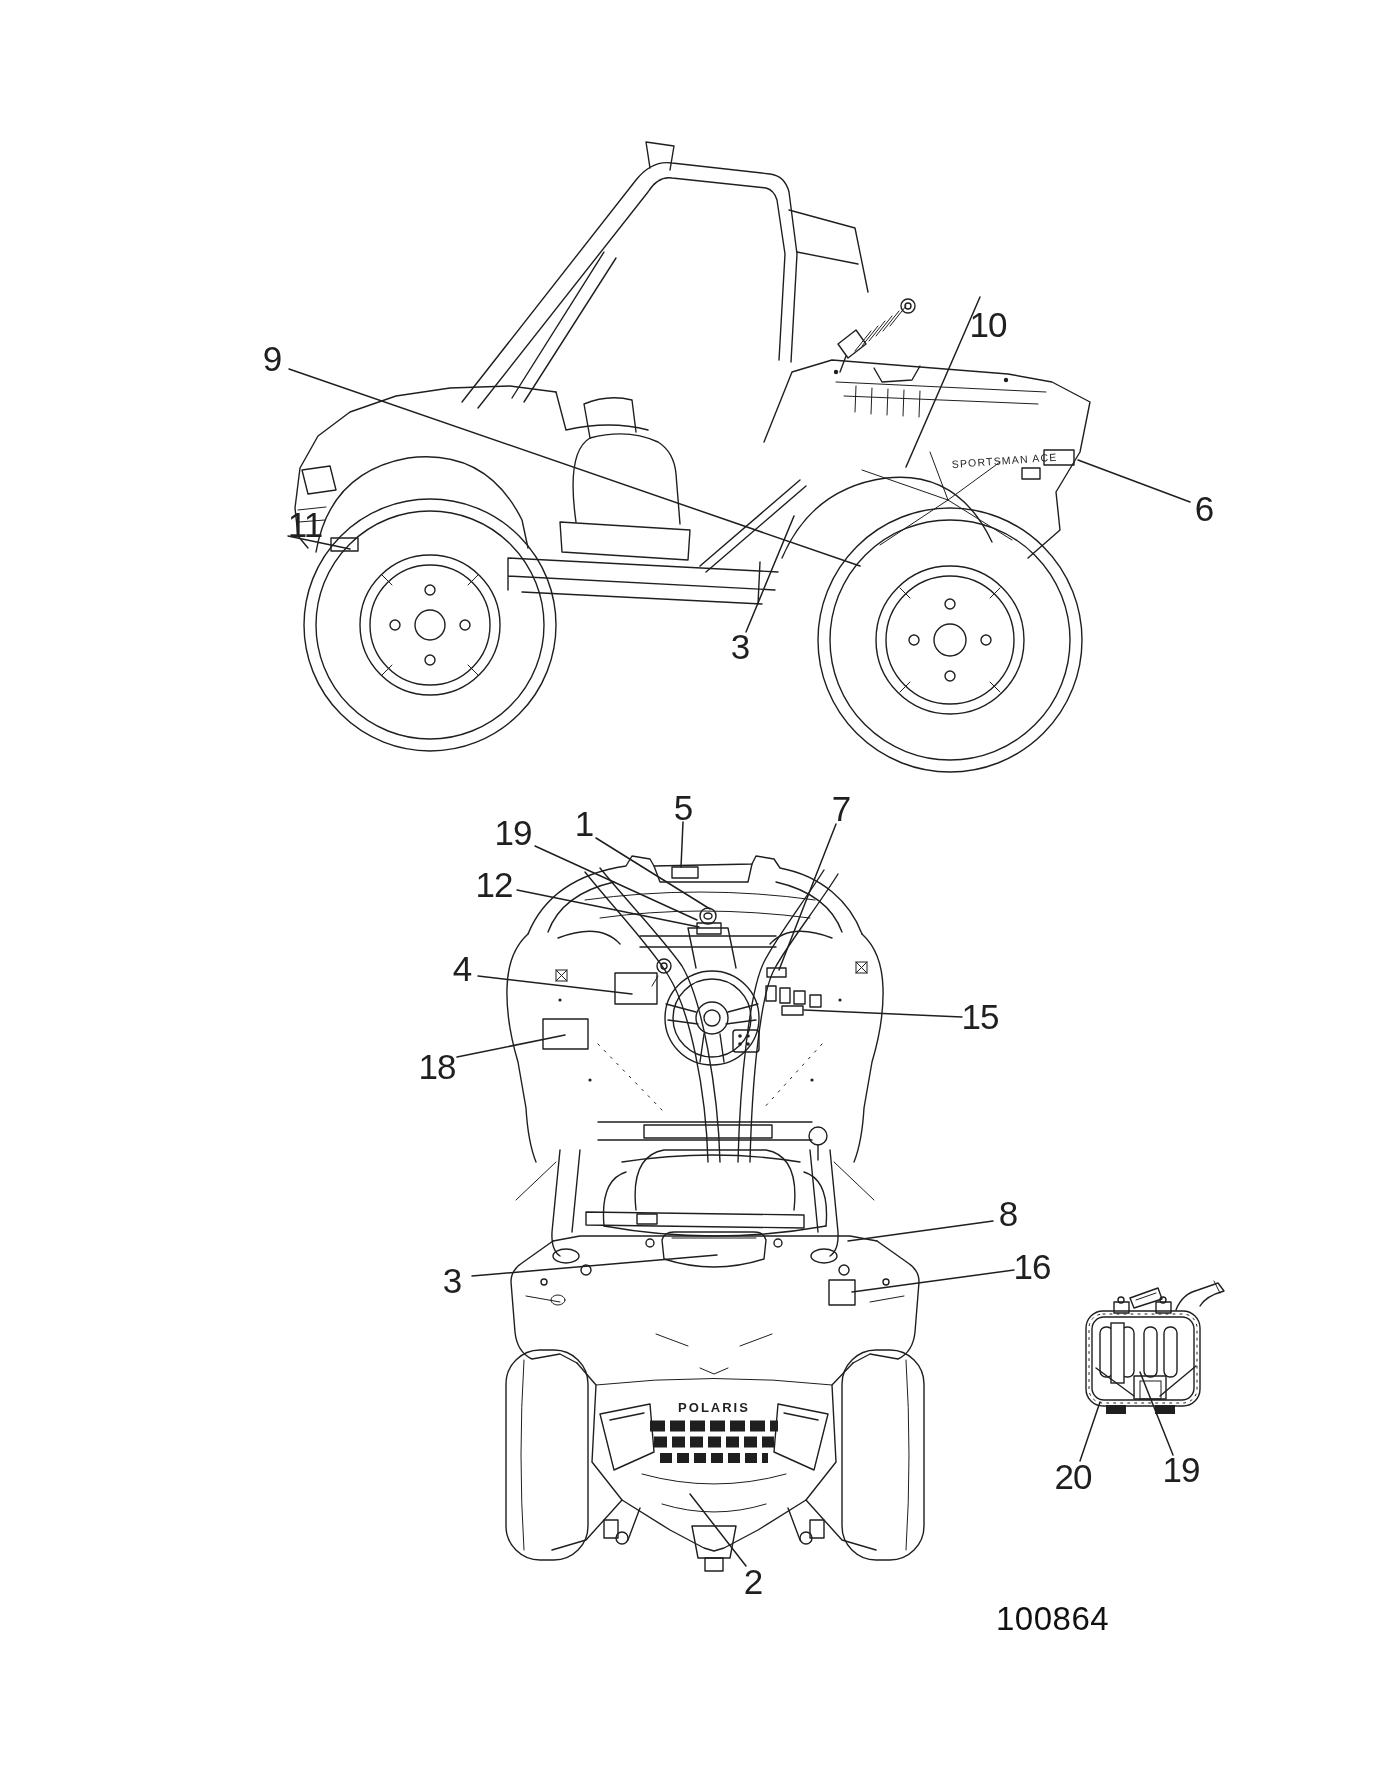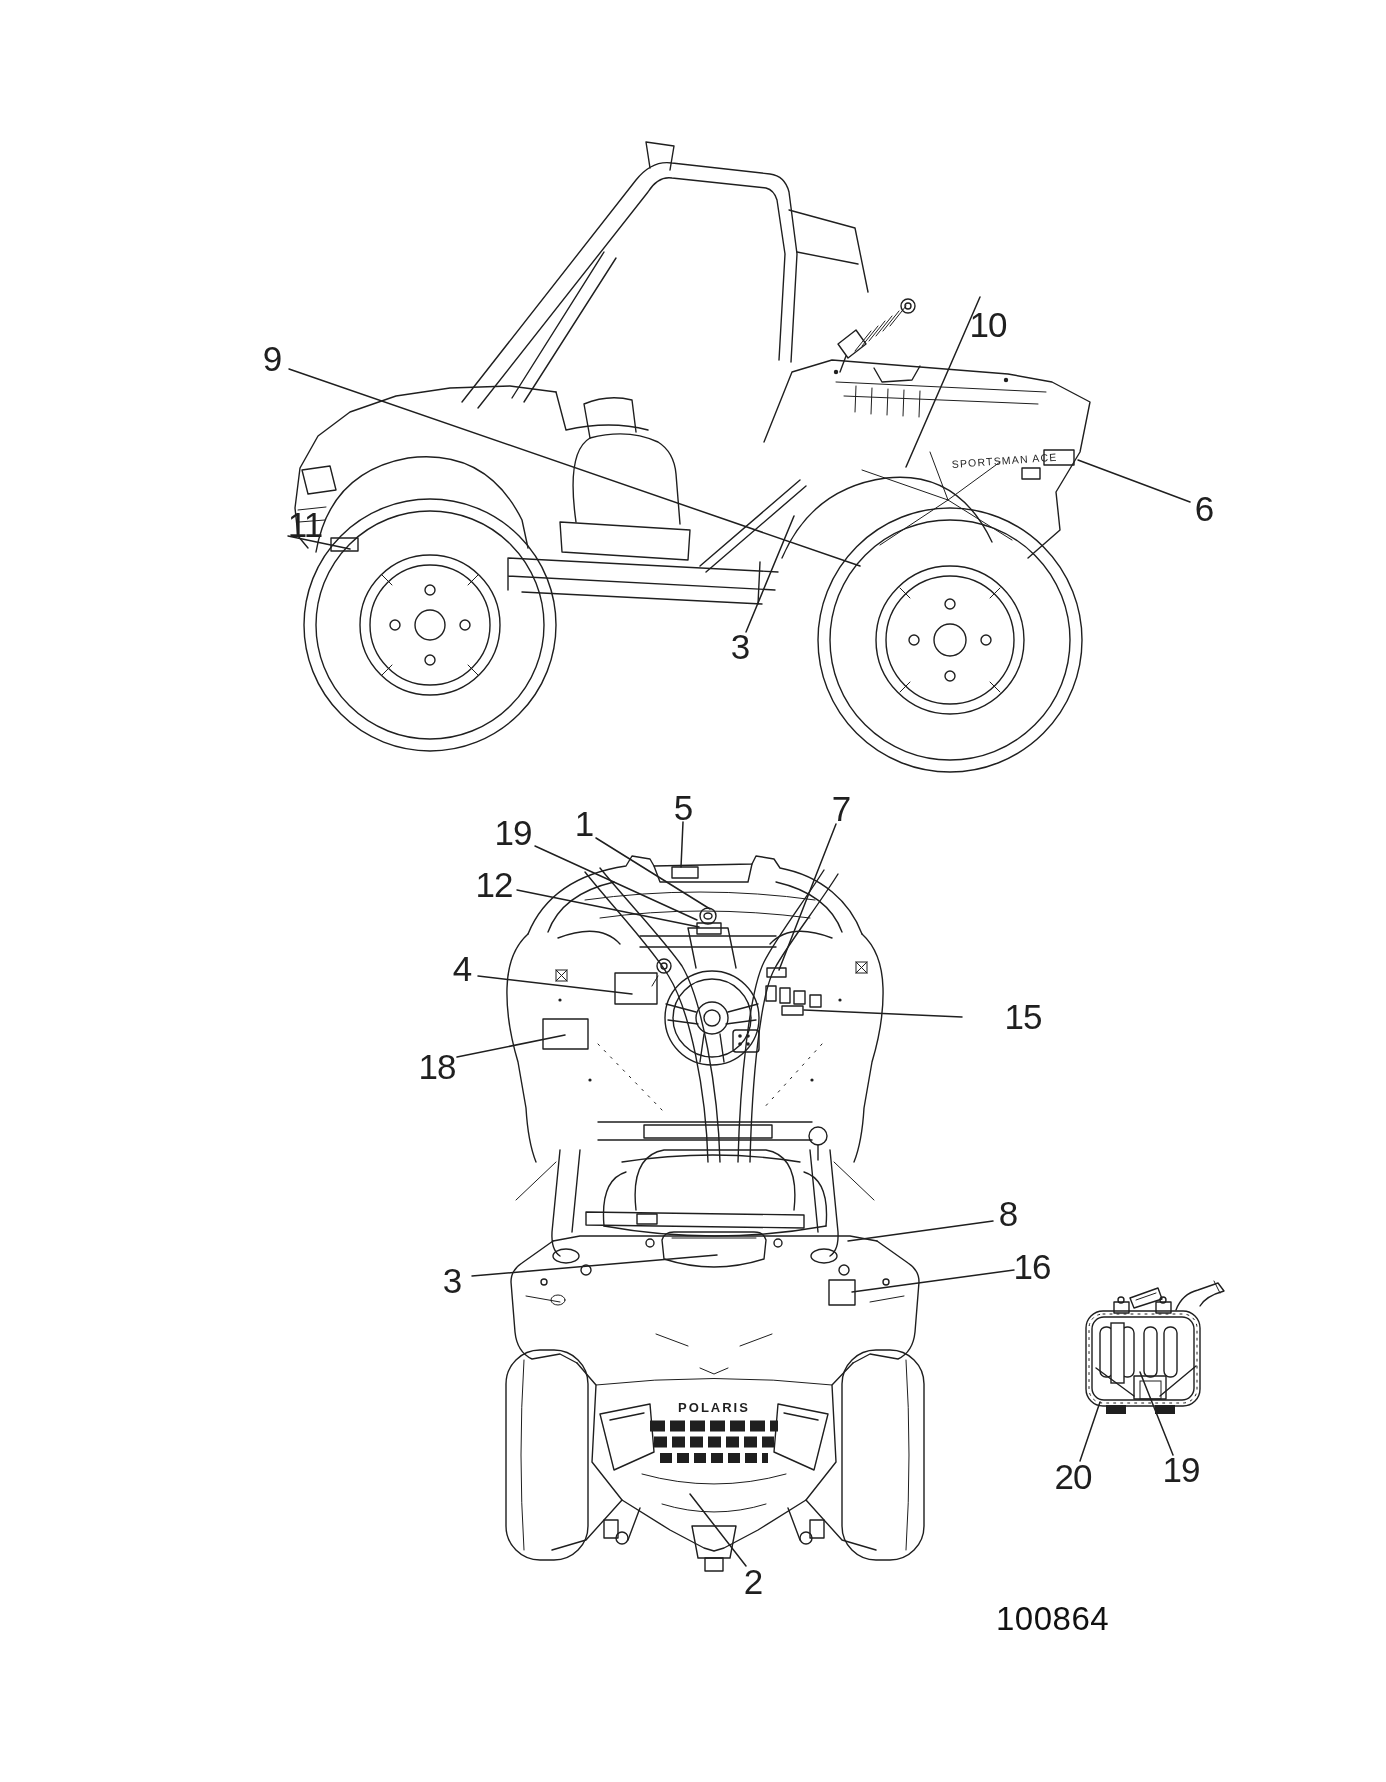--- a/index.html
+++ b/index.html
@@ -289,20 +289,20 @@
   <div class="callout" style="left:683px; top:807px;">5</div>
   <div class="callout" style="left:1204px; top:508px;">6</div>
   <div class="callout" style="left:841px; top:808px;">7</div>
   <div class="callout" style="left:1008px; top:1213px;">8</div>
   <div class="callout" style="left:272px; top:358px;">9</div>
   <div class="callout" style="left:988px; top:292px;margin-top:32px;">10</div>
   <div class="callout" style="left:270px; top:524px;margin-left:35px;">11</div>
   <div class="callout" style="left:494px; top:884px;">12</div>
   <div class="callout" style="left:1181px; top:1469px;">19</div>
   <div class="callout" style="left:1073px; top:1476px;">20</div>
-  <div class="callout" style="left:980px; top:1016px;margin-left:43px;">15</div>
+  <div class="callout" style="left:980px; top:1016px;">15</div>
   <div class="callout" style="left:1032px; top:1266px;">16</div>
   <div class="callout" style="left:452px; top:1280px;">3</div>
   <div class="callout" style="left:437px; top:1066px;">18</div>
   <div class="callout" style="left:513px; top:832px;">19</div>
 
   <div class="drawing-number">100864</div>
 </div>
 
 </body></html>

